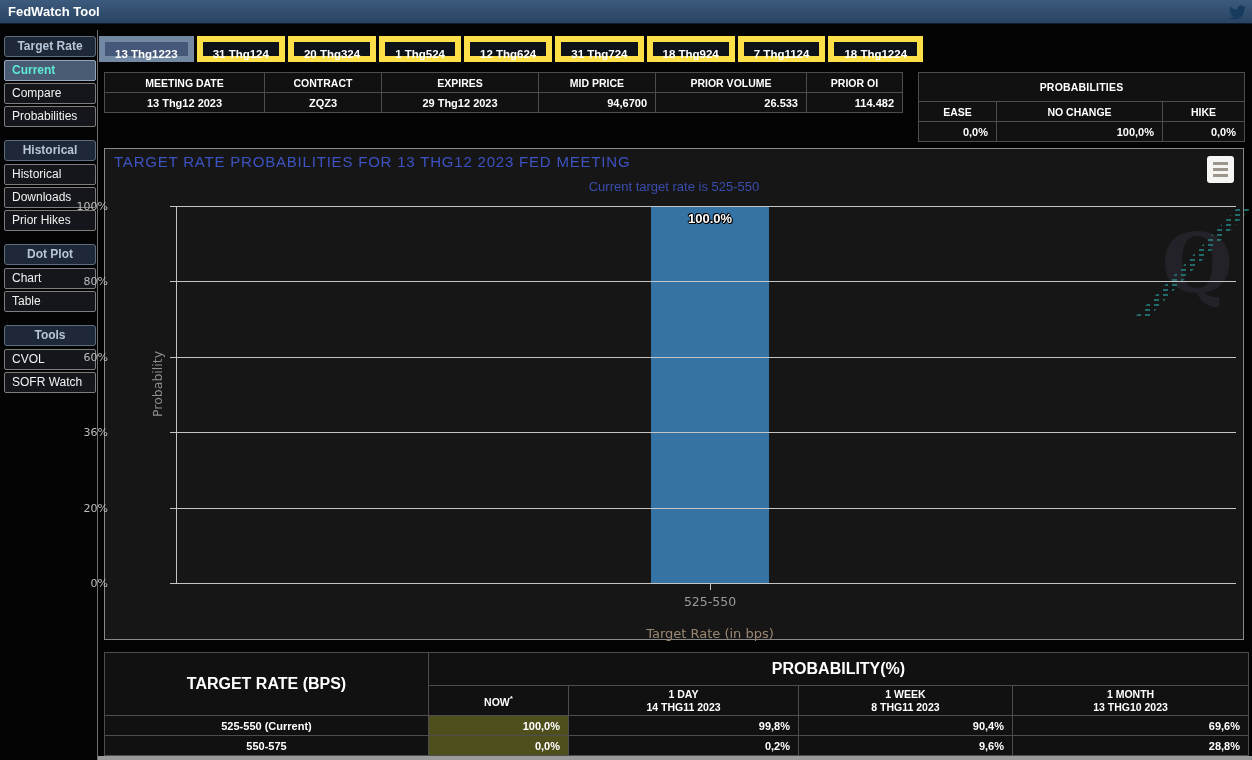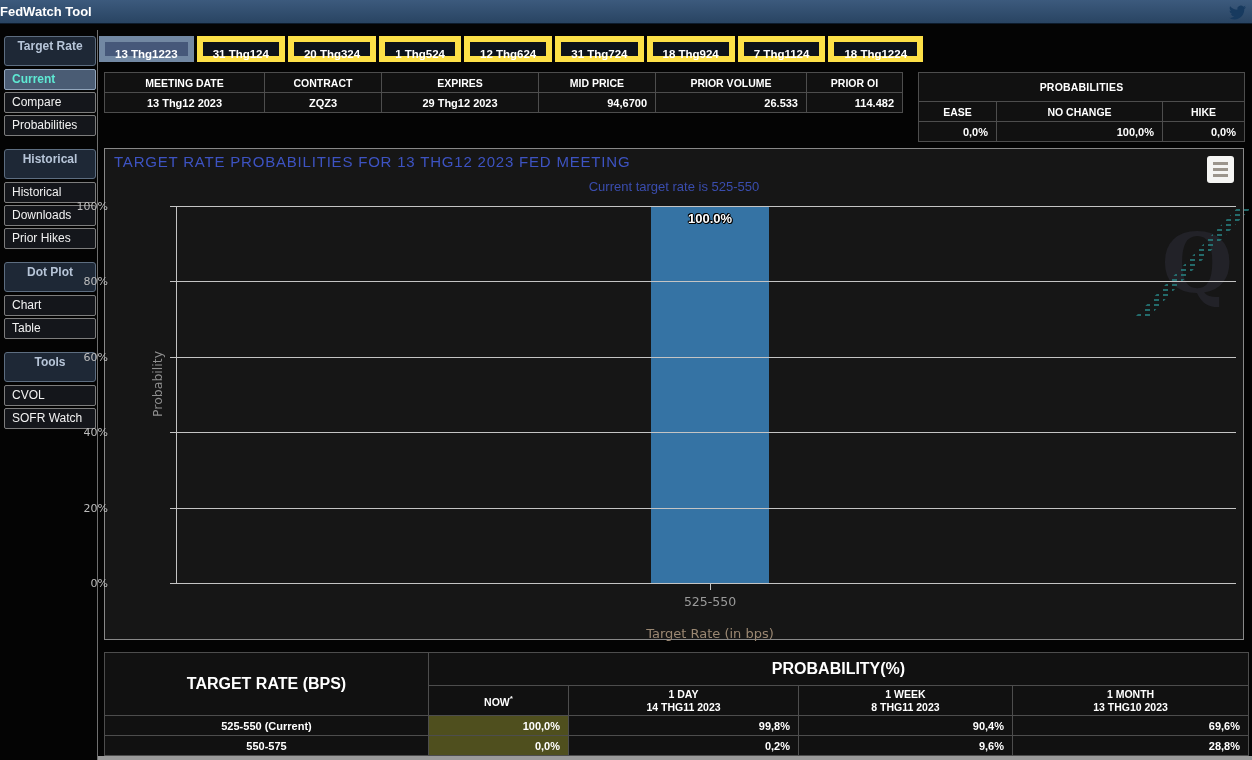--- a/index.html
+++ b/index.html
@@ -2,27 +2,27 @@
 <html><head>
 <meta charset="utf-8">
 <style>
   * { margin:0; padding:0; box-sizing:border-box; }
   html,body { width:1252px; height:760px; background:#000; font-family:"Liberation Sans", sans-serif; overflow:hidden; }
   #app { position:relative; width:1252px; height:760px; background:#040404; }
 
   
   .topbar { position:absolute; left:0; top:0; width:1252px; height:24px;
     background:linear-gradient(#3c5a7d,#294462); border-bottom:1px solid #0d1b2b;
-    color:#fff; font-size:13px; font-weight:bold; line-height:24px; padding-left:0; }
+    color:#fff; font-size:13px; font-weight:bold; line-height:24px; padding-left:8px; }
   .twitter { position:absolute; right:6px; top:4px; width:17px; height:17px; }
 
   
   .sidebar { position:absolute; left:4px; top:36px; width:92px; }
   .side-sep { position:absolute; left:97px; top:30px; bottom:0; width:1px; background:#6f6f6f; }
-  .side-header { height:30px; line-height:19px; margin-bottom:3px; background:#1e2836;
+  .side-header { height:21px; line-height:19px; margin-bottom:3px; background:#1e2836;
     border:1px solid #5d6d80; border-radius:3px; color:#b7c5d8; font-weight:bold;
     font-size:12px; text-align:center; }
   .side-item { height:21px; line-height:19px; margin-bottom:2px; background:#14161b;
     border:1px solid #7d7d7d; border-radius:2px; color:#f2f2f2; font-size:12px; padding-left:7px; cursor:pointer; }
   .side-item.selected { background:#4a5c74; border-color:#92a6bd; color:#5eead4; font-weight:bold; }
   .side-gap { height:11px; }
 
   
   .tabs { position:absolute; left:99px; top:36px; height:27px; display:flex; }
   .tab { height:26px; line-height:24px; padding:0 10px; margin-right:3px; background:#0d1219;
@@ -214,21 +214,21 @@
       <div class="gridline" style="top:377px"></div>
       <div class="ytick" style="top:0"></div>
       <div class="ytick" style="top:75px"></div>
       <div class="ytick" style="top:151px"></div>
       <div class="ytick" style="top:226px"></div>
       <div class="ytick" style="top:302px"></div>
       <div class="ytick" style="top:377px"></div>
       <div class="ylab" style="top:0">100%</div>
       <div class="ylab" style="top:75px">80%</div>
       <div class="ylab" style="top:151px">60%</div>
-      <div class="ylab" style="top:226px">40%</div>
+      <div class="ylab" style="top:226px">36%</div>
       <div class="ylab" style="top:302px">20%</div>
       <div class="ylab" style="top:377px">0%</div>
       <div class="ylab-title">Probability</div>
 
       <div class="bar"></div>
       <div class="bar-label">100.0%</div>
 
       <div class="xtick"></div>
       <div class="xcat">525-550</div>
       <div class="xaxis-title">Target Rate (in bps)</div>

